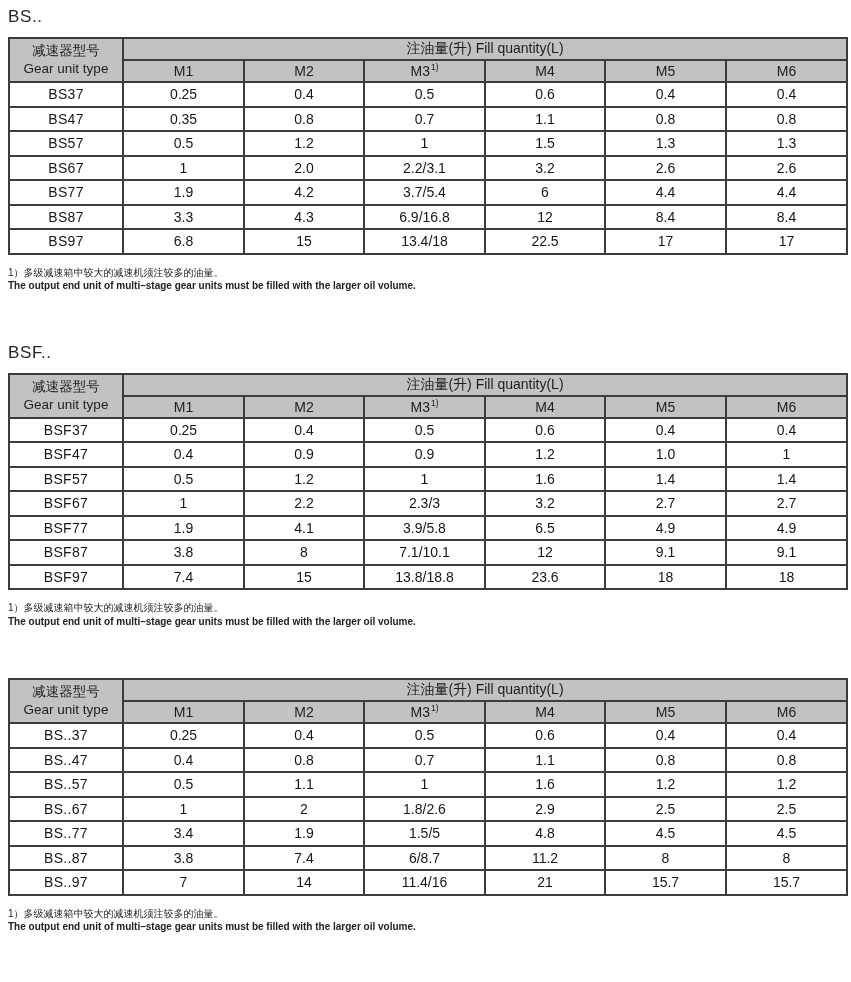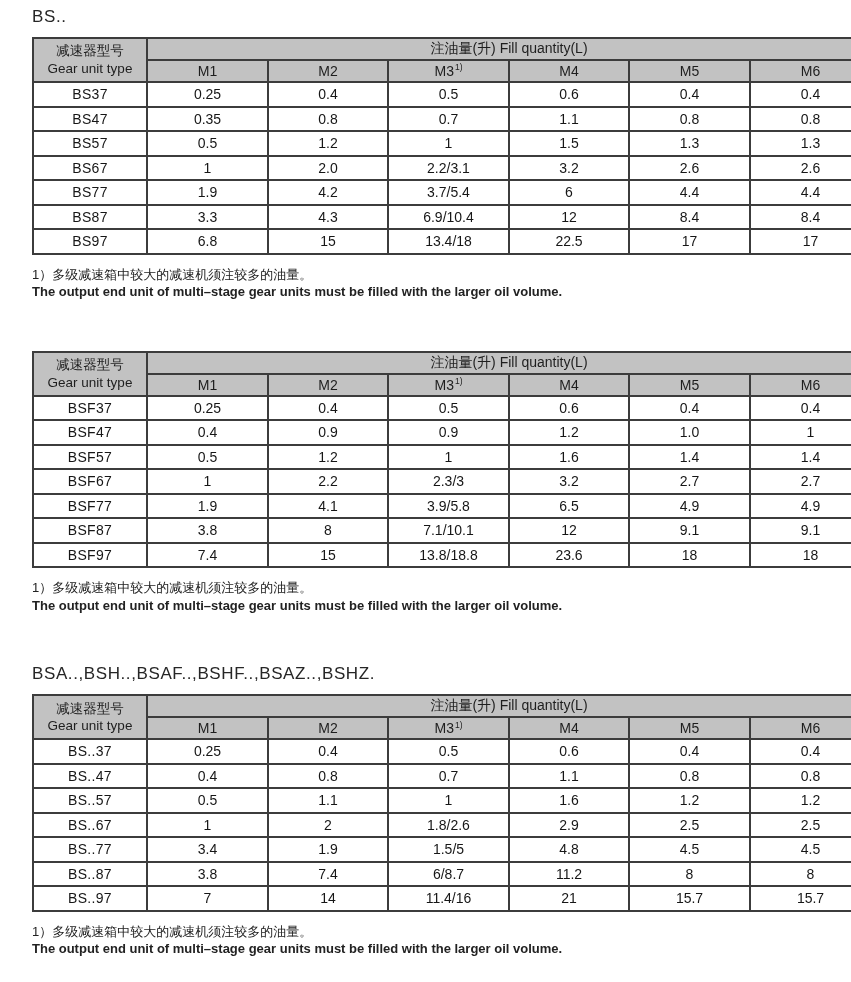--- a/index.html
+++ b/index.html
@@ -12,21 +12,21 @@
     margin: 0; padding: 0;
     background: #ffffff;
     color: var(--text);
     font-family: "Liberation Sans", "DejaVu Sans", sans-serif;
   }
   .page {
     width: 851px;
     min-height: 982px;
     padding: 7px 6px 10px 8px;
   }
-  .section { margin-bottom: 50px; margin-left: 24px; }
+  .section { margin-bottom: 50px; }
   .section:last-child { margin-bottom: 0; }
   .section-heading {
     font-size: 17px;
     font-weight: normal;
     letter-spacing: 0.6px;
     color: #262626;
     margin: 0 0 10px 0;
   }
   table.fill-table {
     border-collapse: collapse;
@@ -62,21 +62,21 @@
   }
   .fill-table td.model-cell { letter-spacing: 0.3px; }
   sup.fn-marker {
     font-size: 8.5px;
     line-height: 0;
     vertical-align: super;
     margin-left: 1px;
   }
   .footnote {
     margin: 11px 0 0 0;
-    font-size: 13px;
+    font-size: 10px;
     line-height: 1.35;
     color: #222222;
   }
   .footnote .zh { display: block; }
   .footnote .en { display: block; font-weight: bold; }
 </style>
 </head>
 <body>
 
 <div class="page">
@@ -150,21 +150,21 @@
             <td>4.2</td>
             <td>3.7/5.4</td>
             <td>6</td>
             <td>4.4</td>
             <td>4.4</td>
           </tr>
           <tr>
             <td class="model-cell">BS87</td>
             <td>3.3</td>
             <td>4.3</td>
-            <td>6.9/10.4</td>
+            <td>6.9/16.8</td>
             <td>12</td>
             <td>8.4</td>
             <td>8.4</td>
           </tr>
           <tr>
             <td class="model-cell">BS97</td>
             <td>6.8</td>
             <td>15</td>
             <td>13.4/18</td>
             <td>22.5</td>
@@ -173,20 +173,21 @@
           </tr>
         </tbody>
     </table>
     <p class="footnote">
       <span class="zh">1）多级减速箱中较大的减速机须注较多的油量。</span>
       <span class="en">The output end unit of multi–stage gear units must be filled with the larger oil volume.</span>
     </p>
   </div>
 
   <div class="section">
+    <h2 class="section-heading">BSF..</h2>
     <table class="fill-table">
       <colgroup>
         <col style="width:114px">
           <col style="width:121px">
           <col style="width:120px">
         <col style="width:121px">
           <col style="width:120px">
           <col style="width:121px">
           <col style="width:121px">
       </colgroup>
@@ -270,21 +271,20 @@
           </tr>
         </tbody>
     </table>
     <p class="footnote">
       <span class="zh">1）多级减速箱中较大的减速机须注较多的油量。</span>
       <span class="en">The output end unit of multi–stage gear units must be filled with the larger oil volume.</span>
     </p>
   </div>
 
   <div class="section">
-    <h2 class="section-heading">BSA..,BSH..,BSAF..,BSHF..,BSAZ..,BSHZ.</h2>
     <table class="fill-table">
       <colgroup>
         <col style="width:114px">
           <col style="width:121px">
           <col style="width:120px">
         <col style="width:121px">
           <col style="width:120px">
           <col style="width:121px">
           <col style="width:121px">
       </colgroup>

